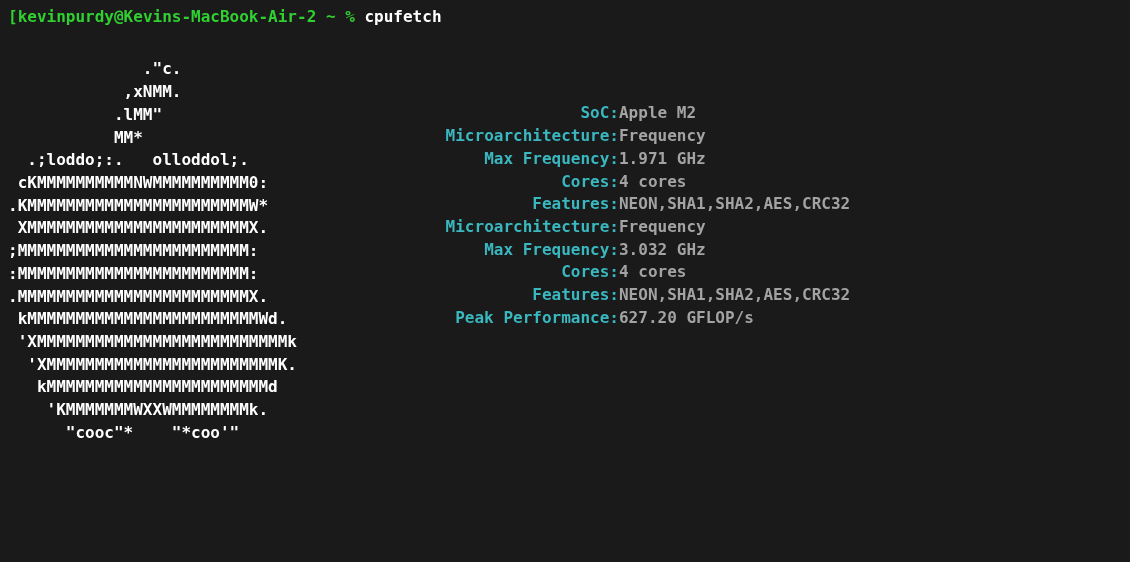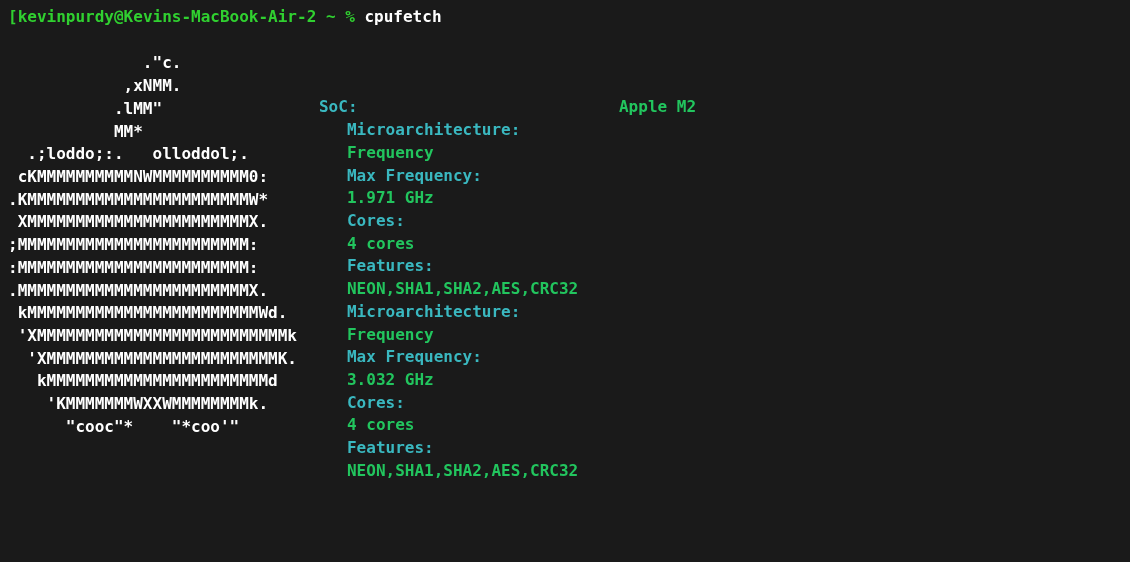--- a/index.html
+++ b/index.html
@@ -12,21 +12,21 @@
       color: #ffffff;
       padding: 0;
       width: 1130px;
       height: 562px;
       overflow: hidden;
     }
     .terminal {
       padding: 6px 8px;
     }
     .prompt-line {
-      margin-bottom: 24px;
+      margin-bottom: 30px;
     }
     .prompt-bracket { color: #30d030; }
     .prompt-user { color: #30d030; }
     .prompt-at { color: #30d030; }
     .prompt-host { color: #30d030; }
     .prompt-path { color: #30d030; }
     .prompt-pct { color: #30d030; }
     .cmd { color: #ffffff; }
     .content {
       display: flex;
@@ -34,35 +34,36 @@
     }
     .ascii-col {
       white-space: pre;
       color: #ffffff;
       letter-spacing: 0;
       font-size: 16px;
       line-height: 1.42;
     }
     .info-col {
       padding-top: 44px;
+      text-align: right;
     }
     .row {
       display: flex;
       margin-bottom: 0;
       line-height: 1.42;
     }
     .label {
       color: #3ab8c0;
       min-width: 300px;
       white-space: pre;
     }
     .value {
-      color: #22c55e;
+      color: #a3a3a3;
     }
-    .indent { padding-left: 28px; flex-direction: column; }
+    .indent { padding-left: 28px; }
   </style>
 </head>
 <body>
 
 <div class="terminal">
   <div class="prompt-line">
     <span class="prompt-bracket">[</span><span class="prompt-user">kevinpurdy</span><span class="prompt-at">@</span><span class="prompt-host">Kevins-MacBook-Air-2</span><span class="prompt-path"> </span><span class="prompt-path">~</span><span class="prompt-pct"> % </span><span class="cmd">cpufetch</span>
   </div>
 
   <div class="content">
@@ -114,15 +115,19 @@
         <span class="value">3.032 GHz</span>
       </div>
       <div class="row indent">
         <span class="label" style="min-width:272px">Cores:</span>
         <span class="value">4 cores</span>
       </div>
       <div class="row indent">
         <span class="label" style="min-width:272px">Features:</span>
         <span class="value">NEON,SHA1,SHA2,AES,CRC32</span>
       </div>
+      <div class="row">
+        <span class="label">Peak Performance:</span>
+        <span class="value">627.20 GFLOP/s</span>
+      </div>
     </div>
   </div>
 </div>
 
 </body></html>

